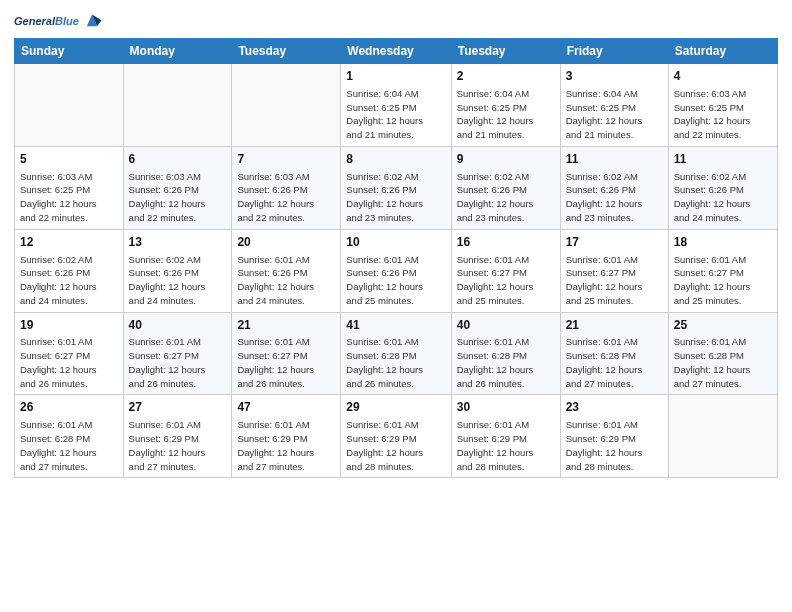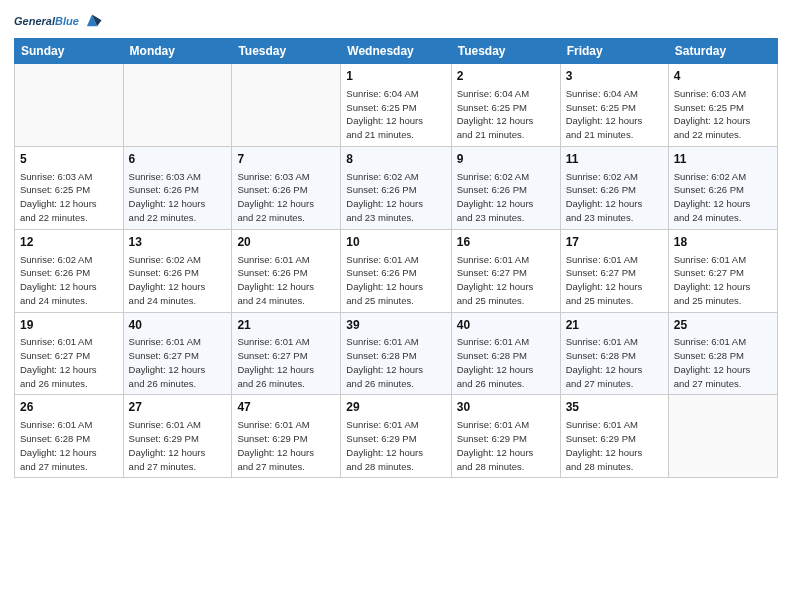--- a/index.html
+++ b/index.html
@@ -290,21 +290,21 @@
 and 26 minutes.</div>
           </td>
           <td>
             <span class="day-num">21</span>
             <div class="day-info" style="white-space: pre-line;">Sunrise: 6:01 AM
 Sunset: 6:27 PM
 Daylight: 12 hours
 and 26 minutes.</div>
           </td>
           <td>
-            <span class="day-num">39</span>
+            <span class="day-num">41</span>
             <div class="day-info" style="white-space: pre-line;">Sunrise: 6:01 AM
 Sunset: 6:28 PM
 Daylight: 12 hours
 and 26 minutes.</div>
           </td>
           <td>
             <span class="day-num">40</span>
             <div class="day-info" style="white-space: pre-line;">Sunrise: 6:01 AM
 Sunset: 6:28 PM
 Daylight: 12 hours
@@ -355,21 +355,21 @@
 and 28 minutes.</div>
           </td>
           <td>
             <span class="day-num">30</span>
             <div class="day-info" style="white-space: pre-line;">Sunrise: 6:01 AM
 Sunset: 6:29 PM
 Daylight: 12 hours
 and 28 minutes.</div>
           </td>
           <td>
-            <span class="day-num">35</span>
+            <span class="day-num">23</span>
             <div class="day-info" style="white-space: pre-line;">Sunrise: 6:01 AM
 Sunset: 6:29 PM
 Daylight: 12 hours
 and 28 minutes.</div>
           </td>
           <td class="empty-cell"></td>
         </tr>
       </tbody>
   </table>
 </div>

